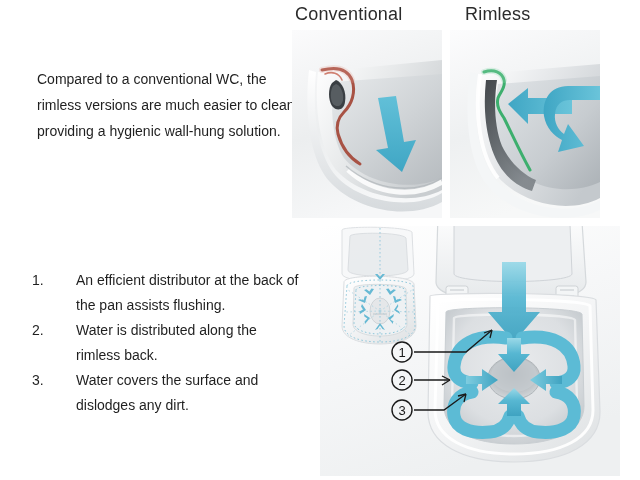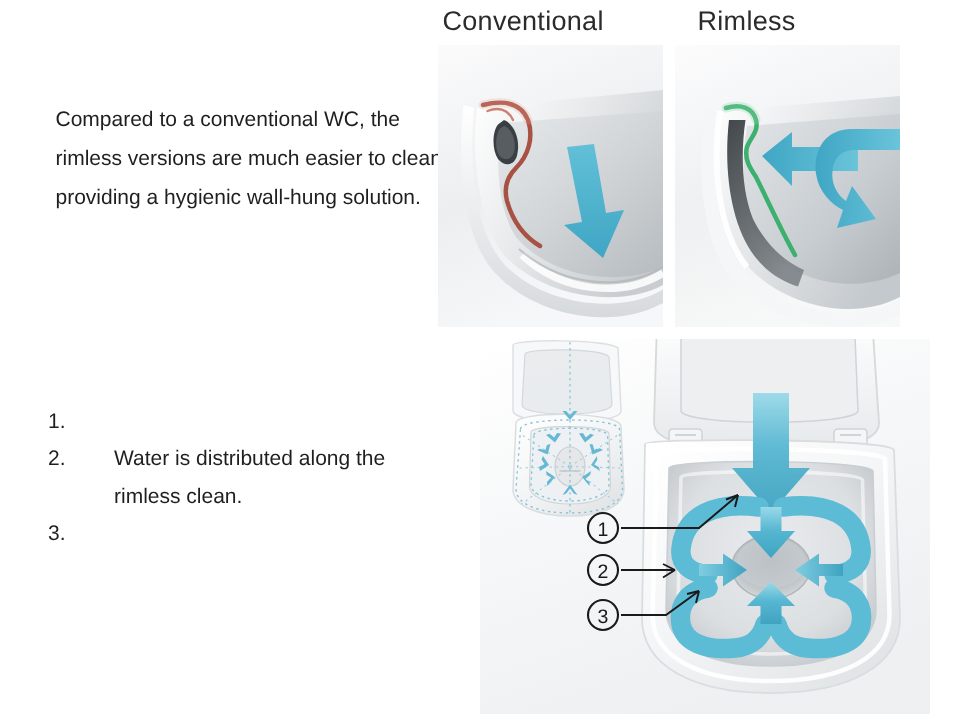--- a/index.html
+++ b/index.html
@@ -76,27 +76,29 @@
 
 <div class="col-header" id="hdr-conventional">Conventional</div>
 
 <div class="col-header" id="hdr-rimless">Rimless</div>
 
 <div id="intro-paragraph">Compared to a conventional WC, the rimless versions are much easier to clean, providing a hygienic wall-hung solution.</div>
 
 <div id="steps-list">
   <div class="step-row">
     <span class="step-num">1.</span>
+    <span class="step-text">An efficient distributor at the back of the pan assists flushing.</span>
   </div>
   <div class="step-row">
     <span class="step-num">2.</span>
-    <span class="step-text">Water is distributed along the rimless clean.</span>
+    <span class="step-text">Water is distributed along the rimless back.</span>
   </div>
   <div class="step-row">
     <span class="step-num">3.</span>
+    <span class="step-text">Water covers the surface and dislodges any dirt.</span>
   </div>
 </div>
 
 <div class="panel" id="panel-conventional">
   <svg viewBox="0 0 150 188" preserveAspectRatio="xMidYMid slice">
     <defs>
       <linearGradient id="cvBg" x1="0" y1="0" x2="0.3" y2="1">
         <stop offset="0" stop-color="#fbfbfc"></stop>
         <stop offset="0.55" stop-color="#eceeef"></stop>
         <stop offset="1" stop-color="#f6f7f8"></stop>

